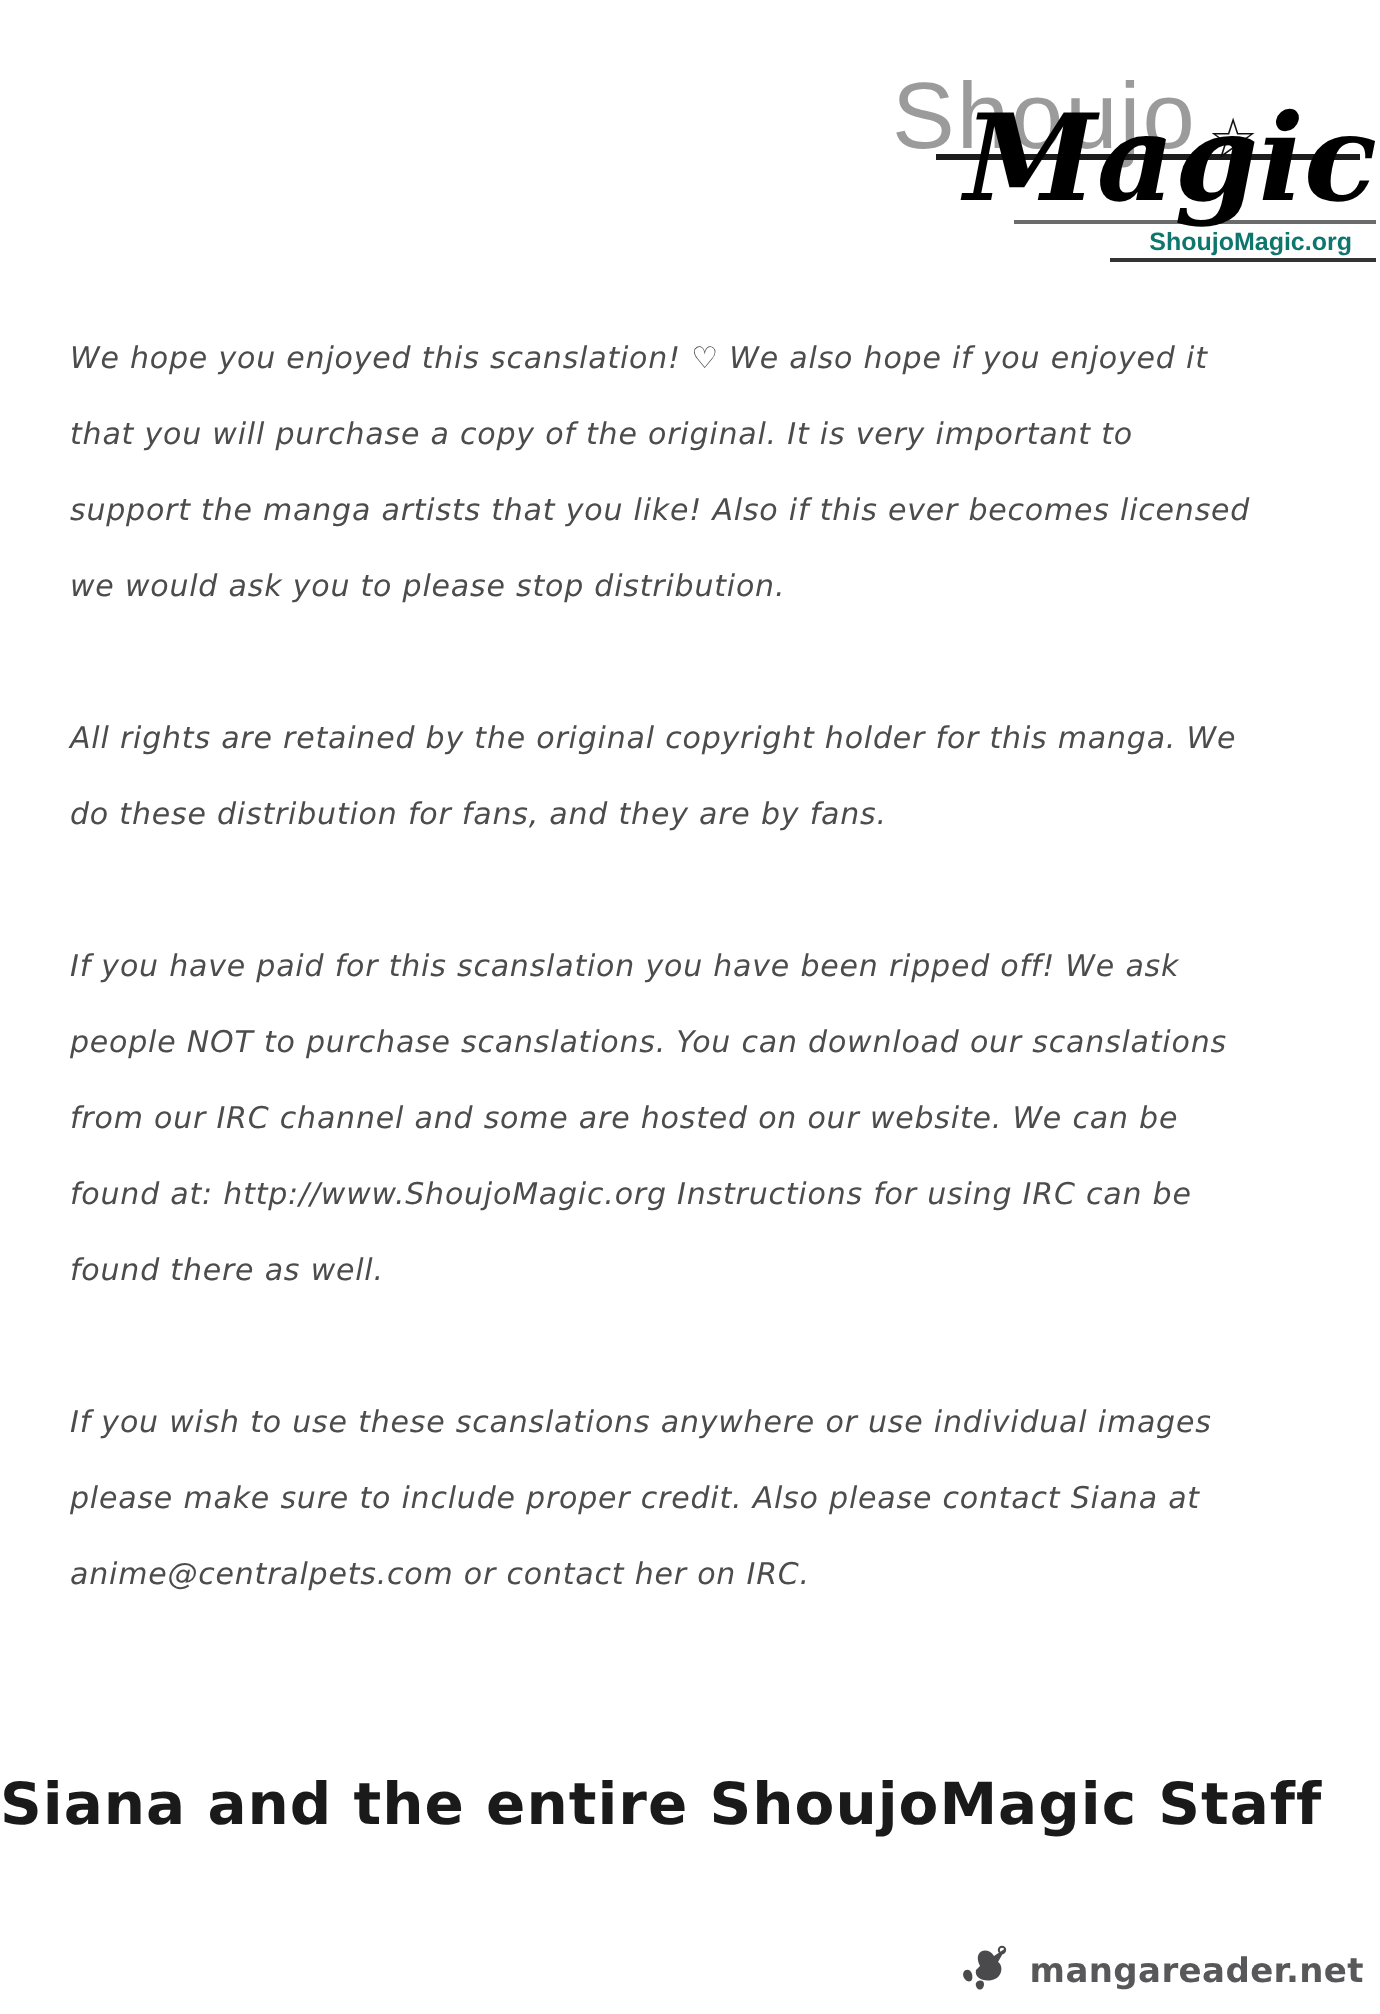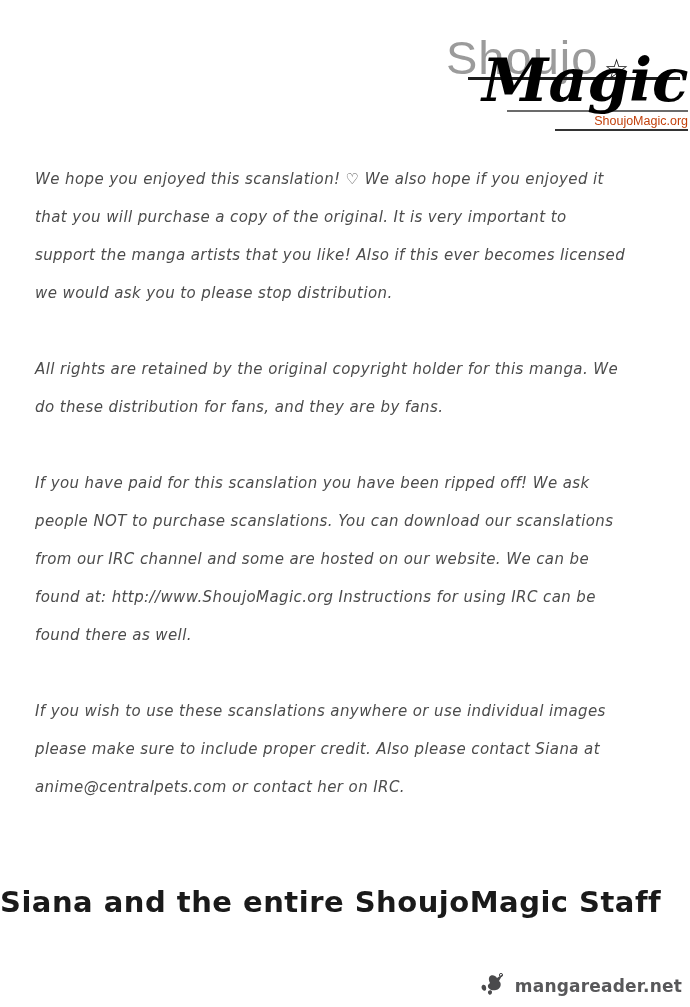--- a/index.html
+++ b/index.html
@@ -22,23 +22,23 @@
     position:absolute; left:42px; top:20px;
     font-family:"DejaVu Serif", serif; font-style:italic; font-weight:bold;
     font-size:60px; line-height:60px; color:#000000; z-index:3;
   }
   .logo-star {
     position:absolute; left:164px; top:26px;
     font-size:28px; line-height:28px; color:#111111; z-index:2;
   }
   .logo-line-b { position:absolute; left:67px; top:80px; width:181px; height:2px; background:#6b6b6b; z-index:1; }
   .logo-site {
-    position:absolute; right:2px; top:84px;
+    position:absolute; right:14px; top:84px;
     font-family:"Liberation Sans", sans-serif;
-    font-size:12.5px; font-weight:normal; color:#c2410c; z-index:2;
+    font-size:12.5px; font-weight:bold; color:#0f766e; z-index:2;
   }
   .logo-line-c { position:absolute; left:115px; top:99px; width:133px; height:2px; background:#333333; z-index:1; }
 
   
   .page-text {
     position:absolute; left:35px; top:160px; width:642px;
   }
   .hand {
     font-family:"DejaVu Sans", sans-serif;
     font-style:italic; font-weight:normal;

